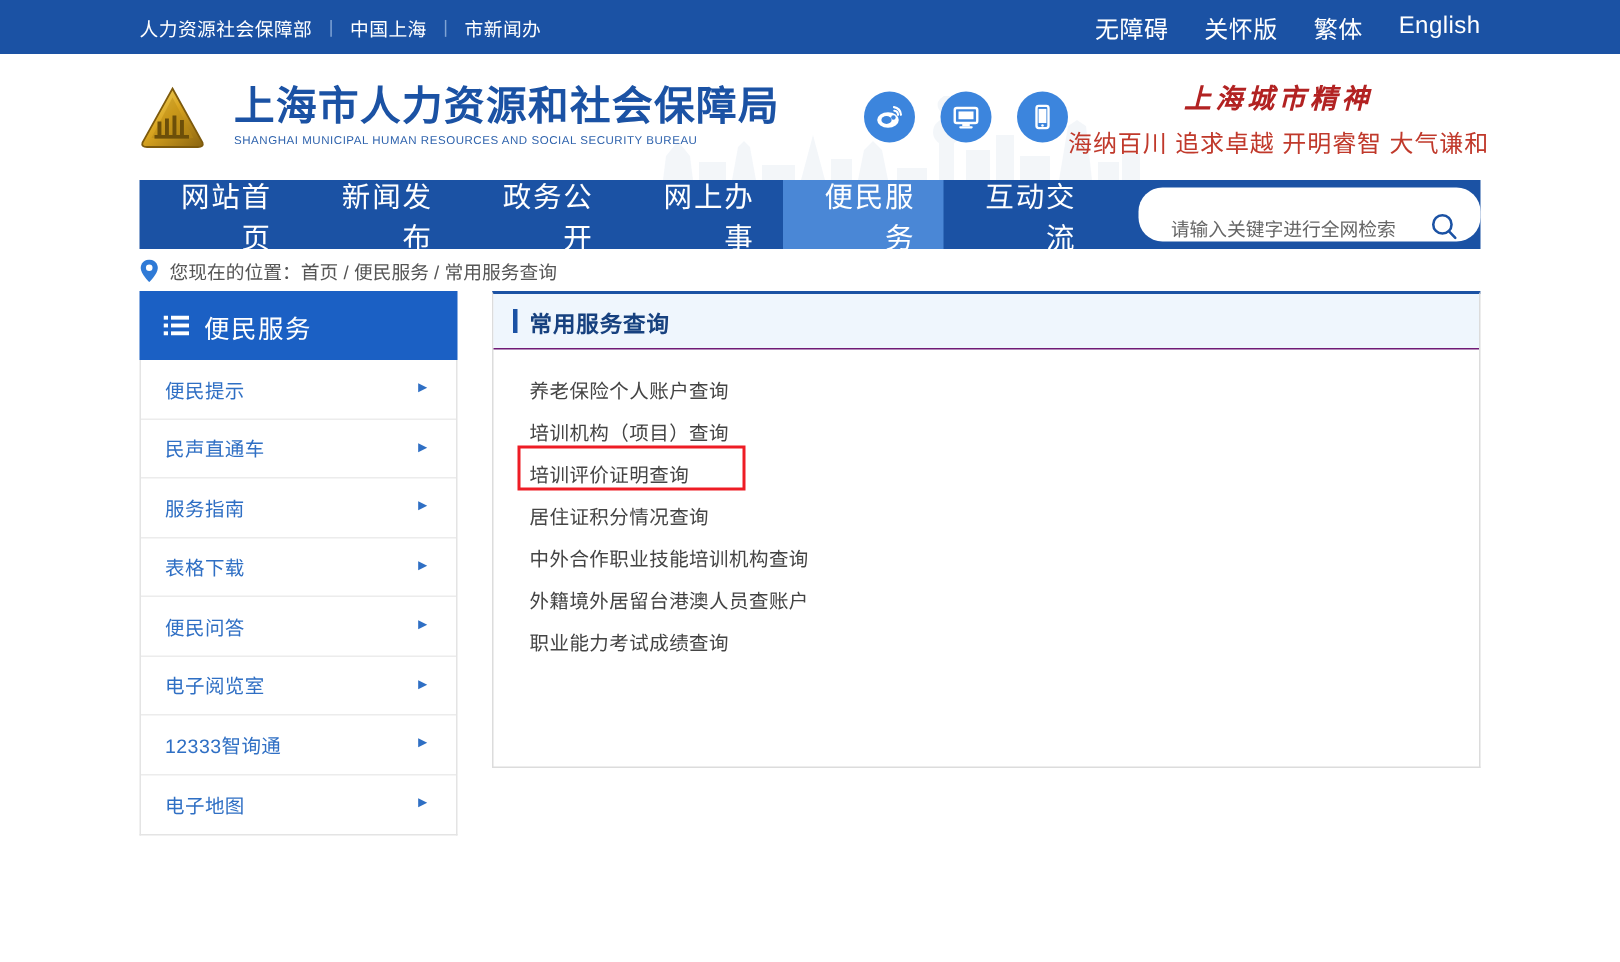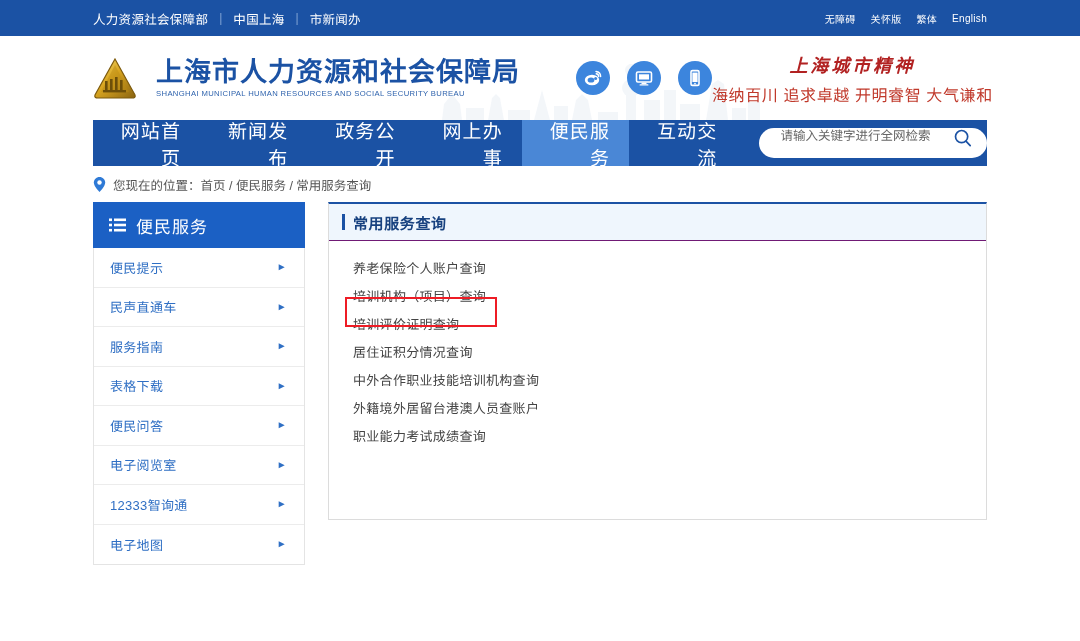--- a/index.html
+++ b/index.html
@@ -37,23 +37,23 @@
     text-decoration: none;
     letter-spacing: .3px;
   }
   .topbar-sep {
     color: #7fa3d4;
     font-size: 12px;
     margin: 0 11px;
   }
   .topbar-right a {
     color: #ffffff;
-    font-size: 10px;
+    font-size: 16px;
     text-decoration: none;
-    margin-left: 15px;
+    margin-left: 24px;
     letter-spacing: .3px;
   }
 
   
   .header {
     height: 84px;
     background: #ffffff;
     position: relative;
     display: flex;
     align-items: center;
@@ -147,25 +147,25 @@
     letter-spacing: 1.2px;
     text-decoration: none;
     font-family: "DejaVu Sans", "Liberation Sans", sans-serif;
     text-align: right;
   }
   .nav-item.active { background: #4a87d6; }
   .nav-search {
     margin-left: 22px;
     align-self: center;
     width: 261px;
-    height: 30px;
+    height: 36px;
     background: #ffffff;
     border-radius: 16px;
     display: flex;
-    align-items: flex-start;
+    align-items: flex-end;
     padding: 0 14px 0 20px;
     box-sizing: border-box;
   }
   .nav-search input {
     flex: 1;
     border: none;
     outline: none;
     font-size: 12.5px;
     color: #555555;
     font-family: "Liberation Sans", sans-serif;
@@ -176,21 +176,21 @@
     background: none;
     border: none;
     padding: 0;
     cursor: pointer;
     line-height: 0;
   }
 
   
   .breadcrumb {
     margin: 0 93px;
-    height: 36px;
+    height: 28px;
     display: flex;
     align-items: center;
     font-size: 12.5px;
     color: #555555;
   }
   .pin-icon { margin-right: 7px; line-height: 0; }
   .breadcrumb-text { color: #555555; }
 
   
   .content {

